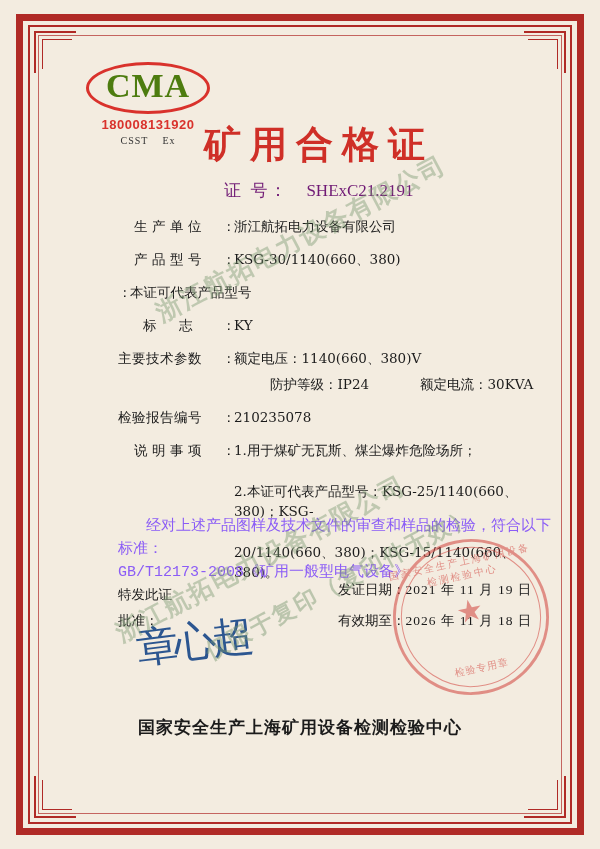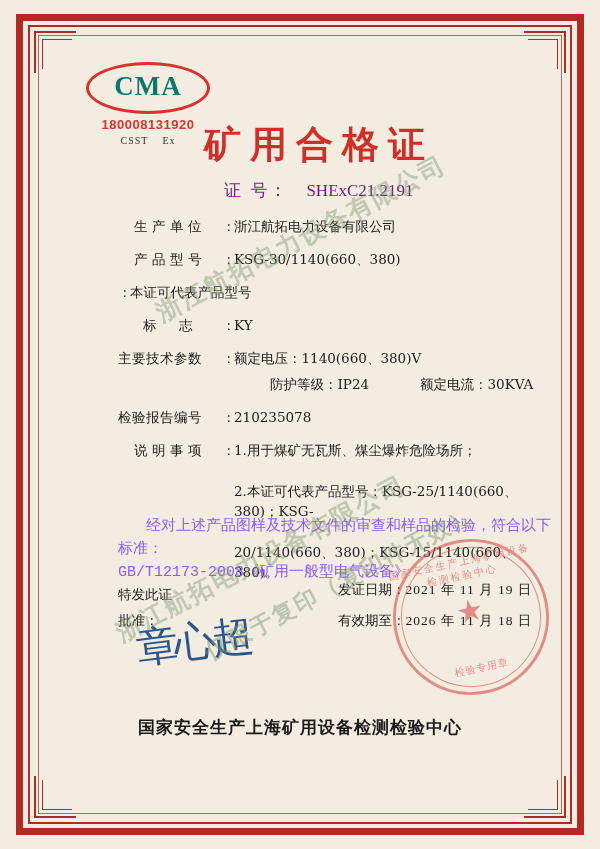--- a/index.html
+++ b/index.html
@@ -83,23 +83,23 @@
     border: 3px solid #d9322c;
     border-radius: 50%;
     position: relative;
   }
   .cma-text {
     position: absolute;
     left: 0; right: 0;
     top: 4px;
     font-family: "Liberation Serif", serif;
     font-weight: bold;
-    font-size: 27px;
+    font-size: 34px;
     letter-spacing: 1px;
-    color: #0f766e;
+    color: #4d7c0f;
     line-height: 34px;
   }
   .cma-num {
     margin-top: 3px;
     font-family: "Liberation Sans", sans-serif;
     font-weight: bold;
     font-size: 13px;
     color: #d9322c;
     letter-spacing: 0.5px;
   }

